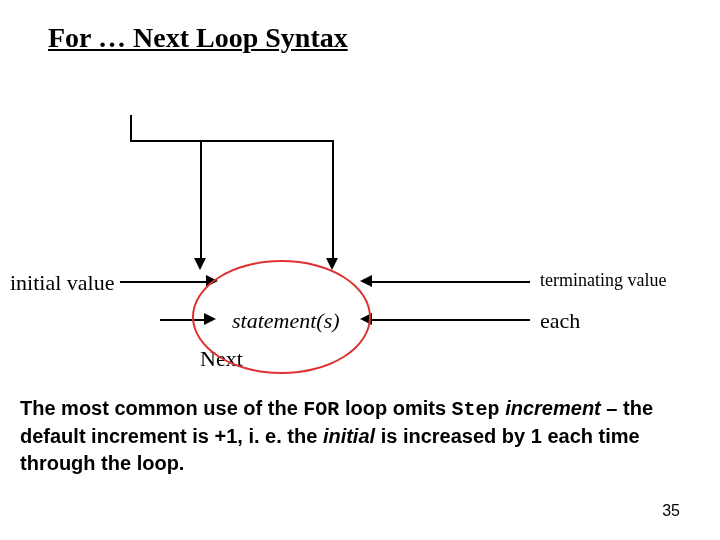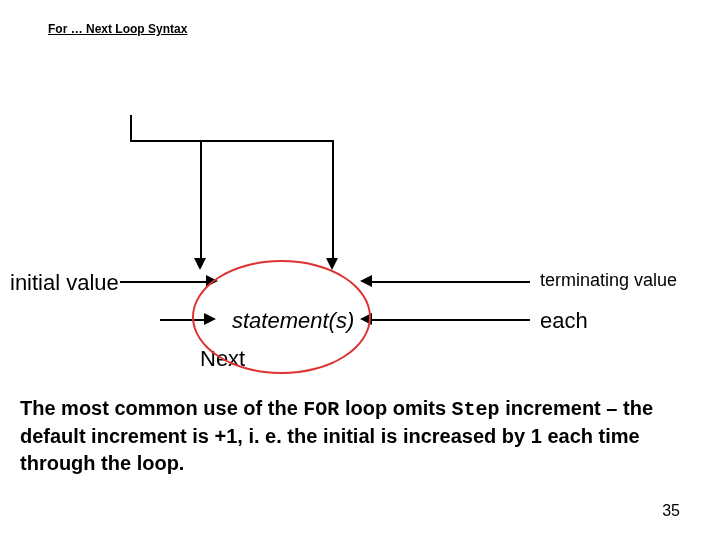--- a/index.html
+++ b/index.html
@@ -9,33 +9,34 @@
     height: 540px;
     background: #fff;
     font-family: Arial, Helvetica, sans-serif;
     color: #000;
     position: relative;
   }
   .title {
     position: absolute;
     top: 22px;
     left: 48px;
-    font-size: 12px;
+    font-size: 28px;
     font-weight: bold;
     text-decoration: underline;
+    font-family: Liberation Serif, serif;
   }
   .diagram {
     position: absolute;
     top: 60px;
     left: 0;
     width: 720px;
     height: 290px;
   }
   .serif {
-    font-family: Liberation Sans, sans-serif;
+    font-family: Liberation Serif, serif;
   }
   .lbl-initial {
     position: absolute;
     top: 210px;
     left: 10px;
     font-size: 22px;
   }
   .lbl-control {
     position: absolute;
     top: 248px;
@@ -123,20 +124,21 @@
     right: 20px;
     font-size: 20px;
     font-weight: bold;
     line-height: 1.35;
   }
   .footer-text .mono {
     font-family: "Courier New", Courier, monospace;
     font-weight: bold;
   }
   .footer-text .ital {
+    font-style: italic;
   }
   .page-num {
     position: absolute;
     bottom: 20px;
     right: 40px;
     font-size: 16px;
     margin-top: 24px;
   }
   .i-var { font-style: italic; }
 </style>

